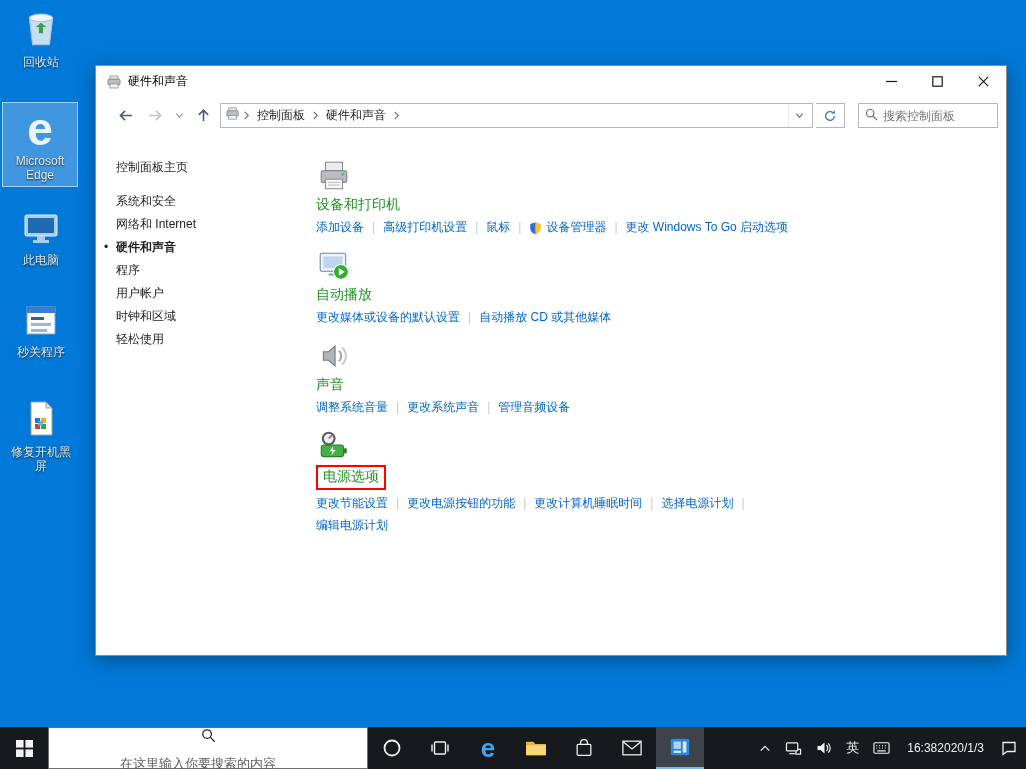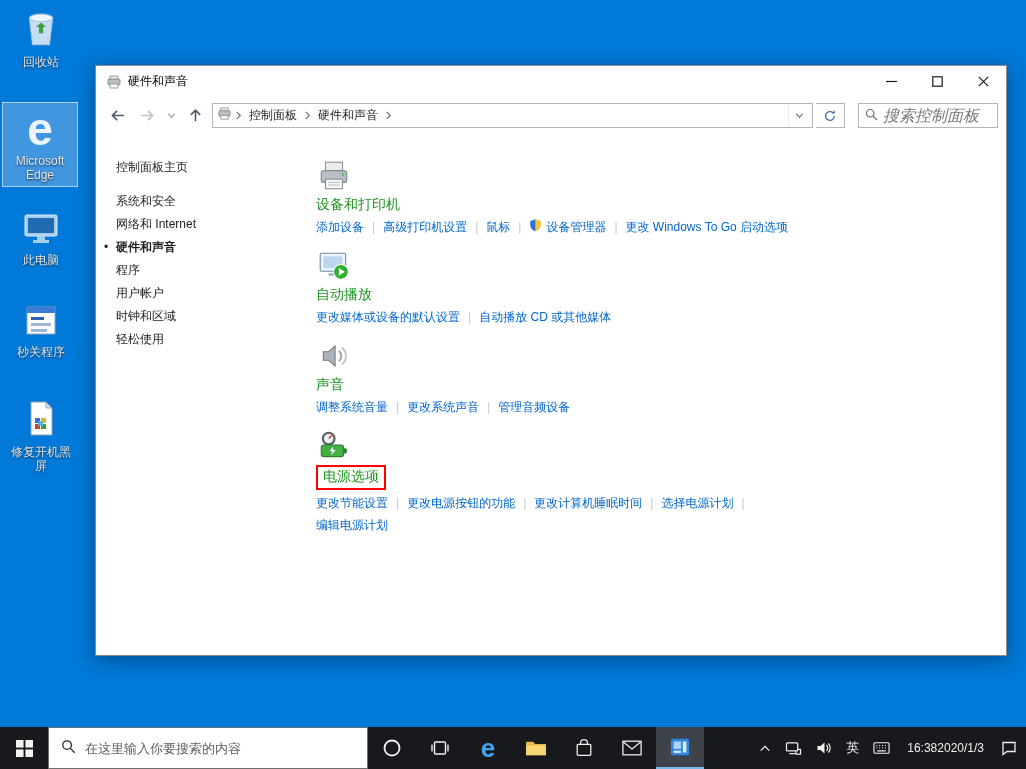--- a/index.html
+++ b/index.html
@@ -13,55 +13,55 @@
   .edge-e { font-size:46px; font-weight:bold; color:#eaf5ff; line-height:44px; font-family:"Liberation Sans",sans-serif; }
 
   
   .window { position:absolute; left:95px; top:65px; width:912px; height:591px; background:#fff; border:1px solid #8a8a8a; box-shadow:0 4px 18px rgba(0,0,0,.35); display:flex; flex-direction:column; }
   .titlebar { height:31px; display:flex; align-items:center; flex:0 0 auto; }
   .titlebar .app-icon { margin:0 6px 0 10px; display:flex; }
   .titlebar .title { font-size:12px; color:#000; }
   .caption-btns { margin-left:auto; display:flex; height:100%; }
   .cap-btn { width:46px; height:100%; display:flex; align-items:center; justify-content:center; background:transparent; border:none; cursor:default; }
 
-  .navbar { height:37px; display:flex; align-items:center; padding:0 8px; gap:3px; flex:0 0 auto; }
+  .navbar { height:37px; display:flex; align-items:center; padding:0 8px; gap:3px; flex:0 0 auto;margin-left:8px; }
   .nav-btn { width:27px; height:27px; display:flex; align-items:center; justify-content:center; background:none; border:none; }
   .nav-btn.small { width:15px; }
   .addr-box { flex:1; height:25px; border:1px solid #b6b6b6; display:flex; align-items:center; padding:0 2px 0 4px; gap:2px; background:#fff; }
   .crumb { font-size:12px; color:#1d1d1d; padding:2px 4px; white-space:nowrap; }
   .crumb-sep { display:flex; padding:0 1px; }
   .addr-drop { margin-left:auto; display:flex; align-items:center; padding:0 6px; height:100%; border-left:1px solid #ededed; }
   .refresh-box { width:29px; height:25px; border:1px solid #b6b6b6; border-left:none; display:flex; align-items:center; justify-content:center; background:#fff; }
   .win-search { width:140px; height:25px; border:1px solid #b6b6b6; display:flex; align-items:center; gap:5px; padding:0 6px; margin-left:10px; background:#fff; }
-  .win-search input { border:none; outline:none; width:100%; font-size:16px; font-family:inherit; color:#0f172a;font-style:italic; }
+  .win-search input { border:none; outline:none; width:100%; font-size:12px; font-family:inherit; color:#0f172a; }
   .win-search input::placeholder { color:#767676; }
 
   .content { flex:1; display:flex; overflow:hidden; }
   .sidebar { width:200px; padding:25px 0 0 20px; font-size:12px; color:#1d1d1d; flex:0 0 auto; }
   .side-home { margin-bottom:14px; cursor:pointer; }
   .side-item { position:relative; line-height:23px; cursor:pointer; white-space:nowrap; }
   .side-item.active { font-weight:bold; }
   .side-item.active .bullet { position:absolute; left:-12px; top:0; font-weight:normal; }
 
   .main { flex:1; padding:24px 0 0 20px; }
   .section { display:flex; align-items:flex-start; margin-bottom:11px;flex-direction:column; }
   .sec-icon { width:36px; height:36px; display:flex; align-items:center; justify-content:center; margin-right:10px; cursor:pointer; }
   .sec-body { padding-top:1px; }
   .sec-title { font-size:14px; color:#219421; margin-bottom:4px; cursor:pointer; display:inline-block; }
   .hl-red { border:2px solid #ff0000; padding:1px 5px 2px 5px; }
-  .sec-links { font-size:12px; line-height:19px; display:flex; flex-wrap:wrap; }
+  .sec-links { font-size:12px; line-height:19px; display:flex; align-items:center; flex-wrap:wrap; }
   .cp-link { color:#0066cc; text-decoration:none; cursor:pointer; white-space:nowrap; }
   .sep { color:#c9c9c9; margin:0 8px; }
   .shield { display:flex; margin-right:4px; }
   .row2 { margin-top:3px; }
 
   
   .taskbar { position:absolute; left:0; bottom:0; width:1026px; height:42px; background:#17191d; display:flex; align-items:stretch; color:#f0f0f0; }
   .tb-btn { width:48px; display:flex; align-items:center; justify-content:center; cursor:pointer; }
-  .tb-search { width:320px; background:#fff; border:1px solid #6d6d6d; display:flex; align-items:center; gap:9px; padding:0 12px; }
+  .tb-search { width:320px; background:#fff; border:1px solid #6d6d6d; display:flex; align-items:center; gap:9px; padding:0 12px;flex-direction:column; }
   .tb-search input { border:none; outline:none; flex:1; font-size:13px; font-family:inherit; background:transparent; color:#333; }
   .tb-search input::placeholder { color:#5f5f5f; }
   .tb-btn.active-app { background:#3d424b; border-bottom:2px solid #76b9ed; }
   .tb-edge { font-size:26px; font-weight:bold; color:#3ea6f0; line-height:26px; }
   .tray { margin-left:auto; display:flex; align-items:center; gap:4px; padding-right:4px; }
   .tray-btn { display:flex; align-items:center; justify-content:center; padding:0 5px; height:100%; cursor:pointer; }
   .tray-lang { font-size:13px; }
   .tray-clock { display:flex; align-items:center; justify-content:center; font-size:12px; line-height:15px; padding:0 8px; }
 </style>
 </head>

